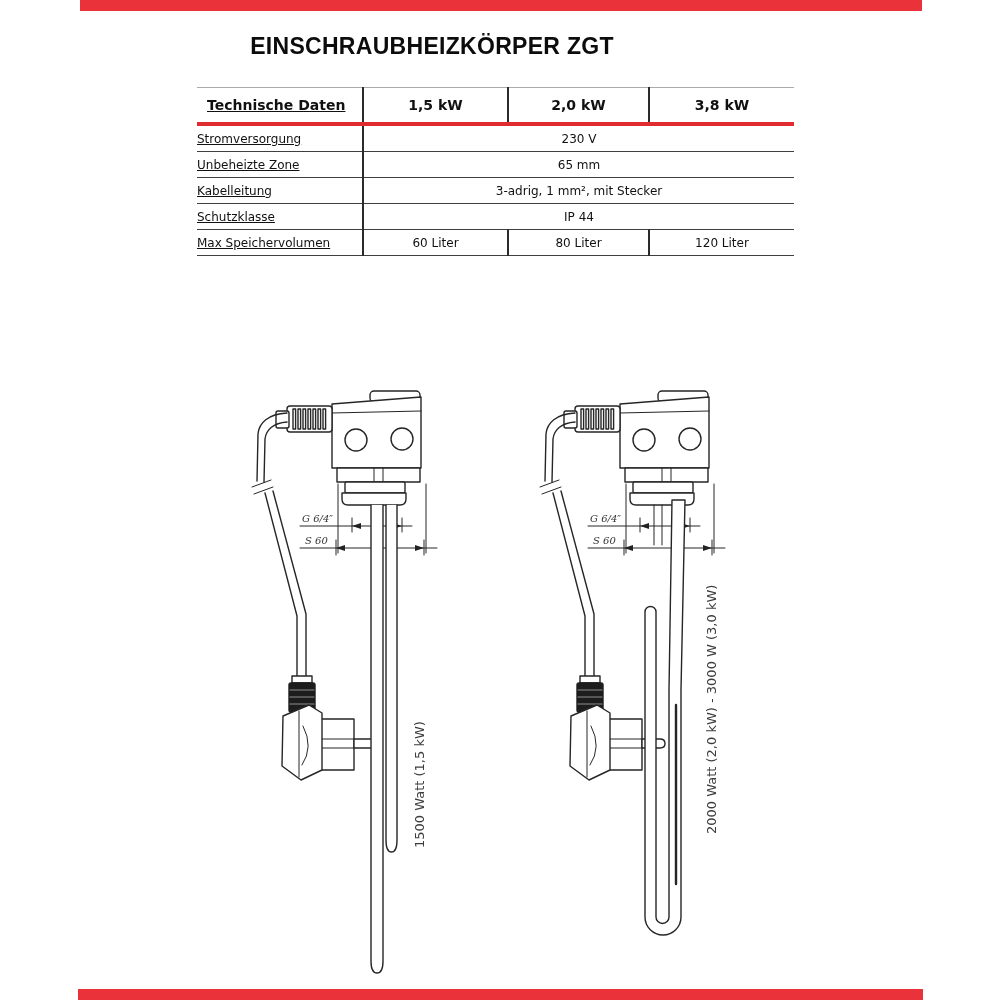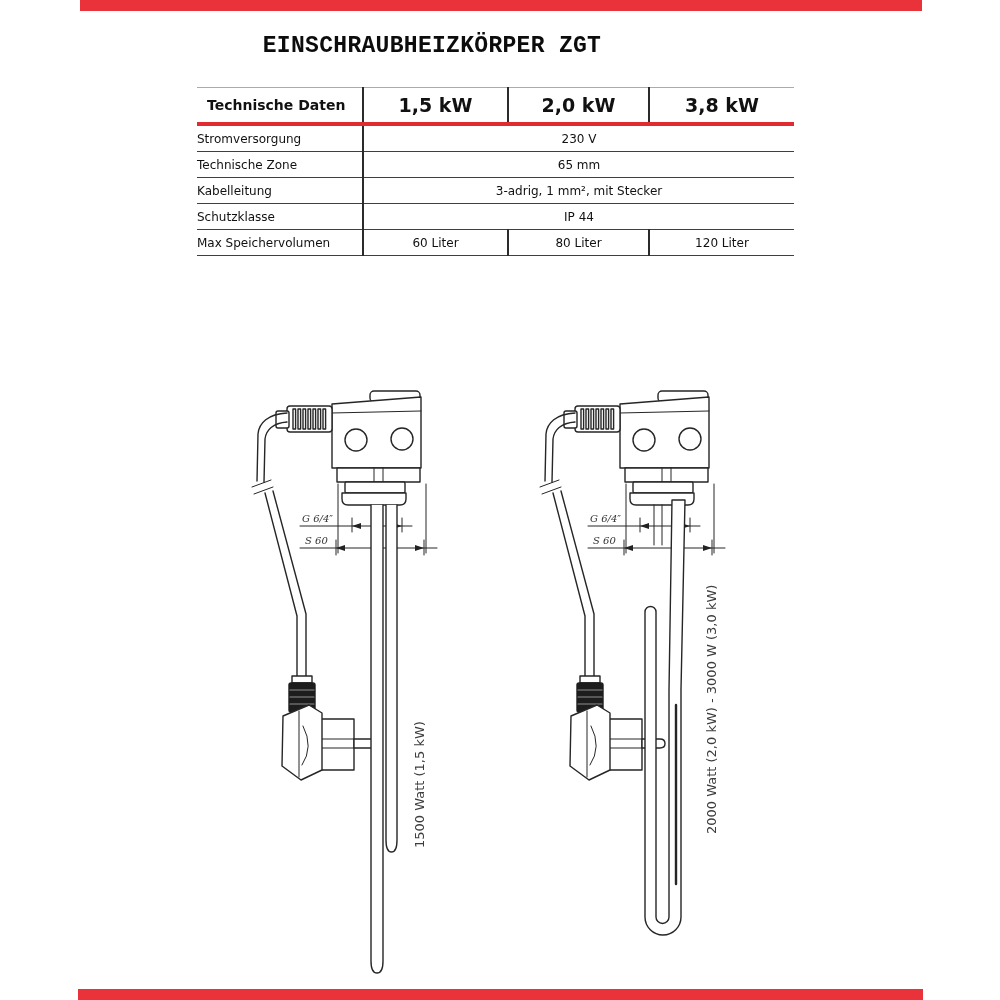--- a/index.html
+++ b/index.html
@@ -6,38 +6,38 @@
   body{
     width:1000px;height:1000px;position:relative;background:#ffffff;
     font-family:"Liberation Sans",sans-serif;overflow:hidden;
   }
   .redbar{position:absolute;background:#e9323a;}
   #top-bar{left:80px;top:0;width:842px;height:11px;}
   #bottom-bar{left:78px;top:989px;width:845px;height:11px;}
 
   #page-title{
     position:absolute;top:33px;left:0;width:864px;text-align:center;
-    font-family:Liberation Mono, monospace;font-weight:bold;font-size:23px;
+    font-family:Liberation Sans, sans-serif;font-weight:bold;font-size:23px;
     letter-spacing:.3px;color:#0c0c0c;
   }
 
   
   #spec-table-wrap{position:absolute;left:197px;top:87px;}
   table.spec{
     border-collapse:collapse;table-layout:fixed;width:597px;
     font-family:"DejaVu Sans",sans-serif;color:#111;
     border-top:1px solid #ababab;
   }
   table.spec td{padding:0;vertical-align:middle;}
   tr.hdr td{
-    height:34px;font-weight:bold;font-size:19px;
+    height:34px;font-weight:bold;font-size:14px;
     border-bottom:4px solid #e02b31;
   }
   tr.r td{height:25px;font-size:12px;border-bottom:1.5px solid #3f3f3f;margin-left:18px;}
-  td.lbl{text-align:left;padding-left:8px;border-right:2px solid #2b2b2b;}
+  td.lbl{text-align:left;padding-left:8px;border-right:2px solid #2b2b2b;text-decoration:underline;}
   tr.hdr td.lbl{padding-left:10px;font-size:14px;}
   td.val{text-align:center;}
   td.mid{border-right:2px solid #2b2b2b;}
 
   
   #drawings{position:absolute;left:0;top:0;}
   #drawings path,#drawings rect,#drawings line,#drawings circle{
     stroke:#262626;stroke-width:1.4;fill:none;
     stroke-linecap:round;stroke-linejoin:round;
   }
@@ -76,21 +76,21 @@
       <td class="lbl">Technische Daten</td>
       <td class="val mid">1,5 kW</td>
       <td class="val mid">2,0 kW</td>
       <td class="val">3,8 kW</td>
     </tr>
     <tr class="r">
       <td class="lbl">Stromversorgung</td>
       <td class="val" colspan="3">230 V</td>
     </tr>
     <tr class="r">
-      <td class="lbl">Technische Zone</td>
+      <td class="lbl">Unbeheizte Zone</td>
       <td class="val" colspan="3">65 mm</td>
     </tr>
     <tr class="r">
       <td class="lbl">Kabelleitung</td>
       <td class="val" colspan="3">3-adrig, 1 mm², mit Stecker</td>
     </tr>
     <tr class="r">
       <td class="lbl">Schutzklasse</td>
       <td class="val" colspan="3">IP 44</td>
     </tr>

